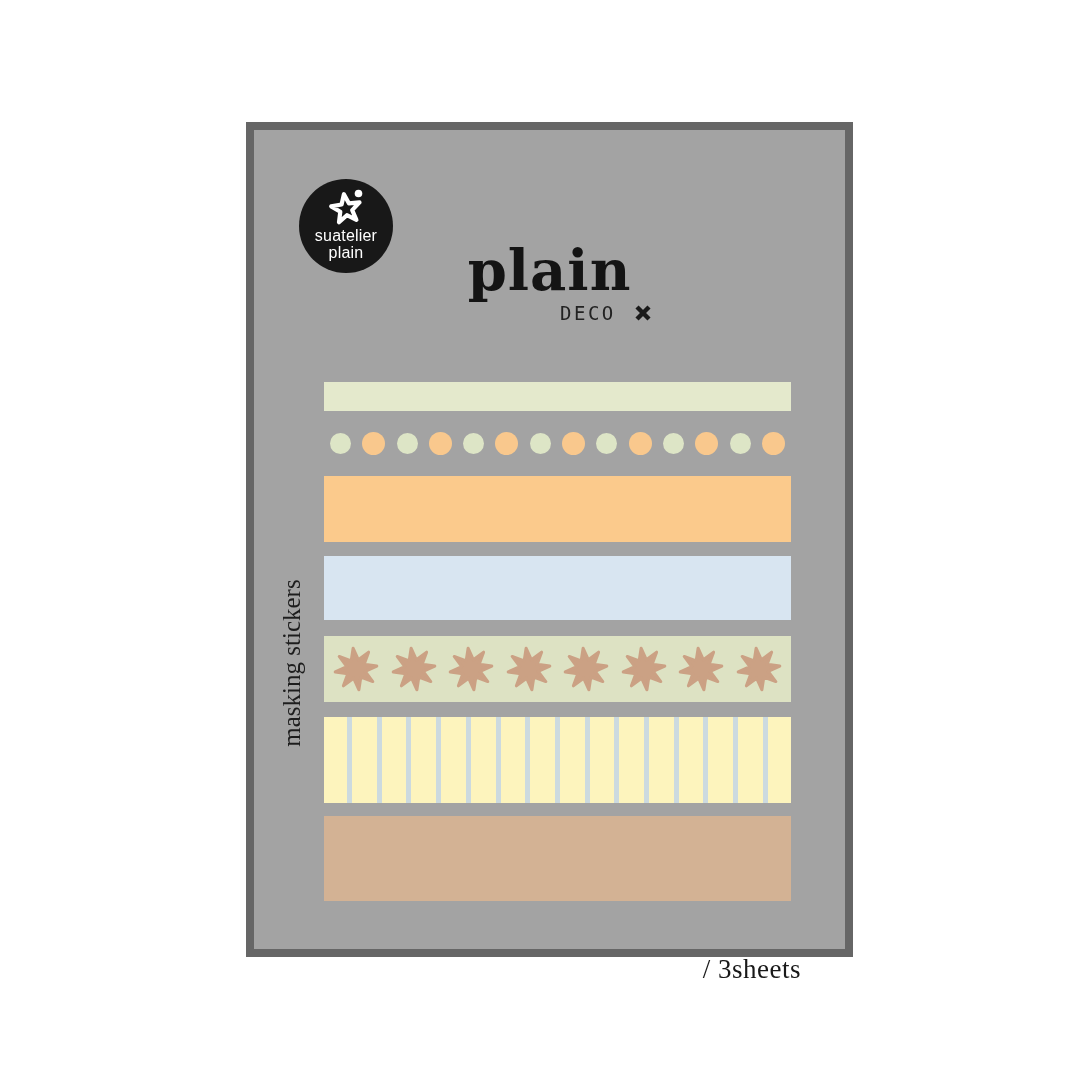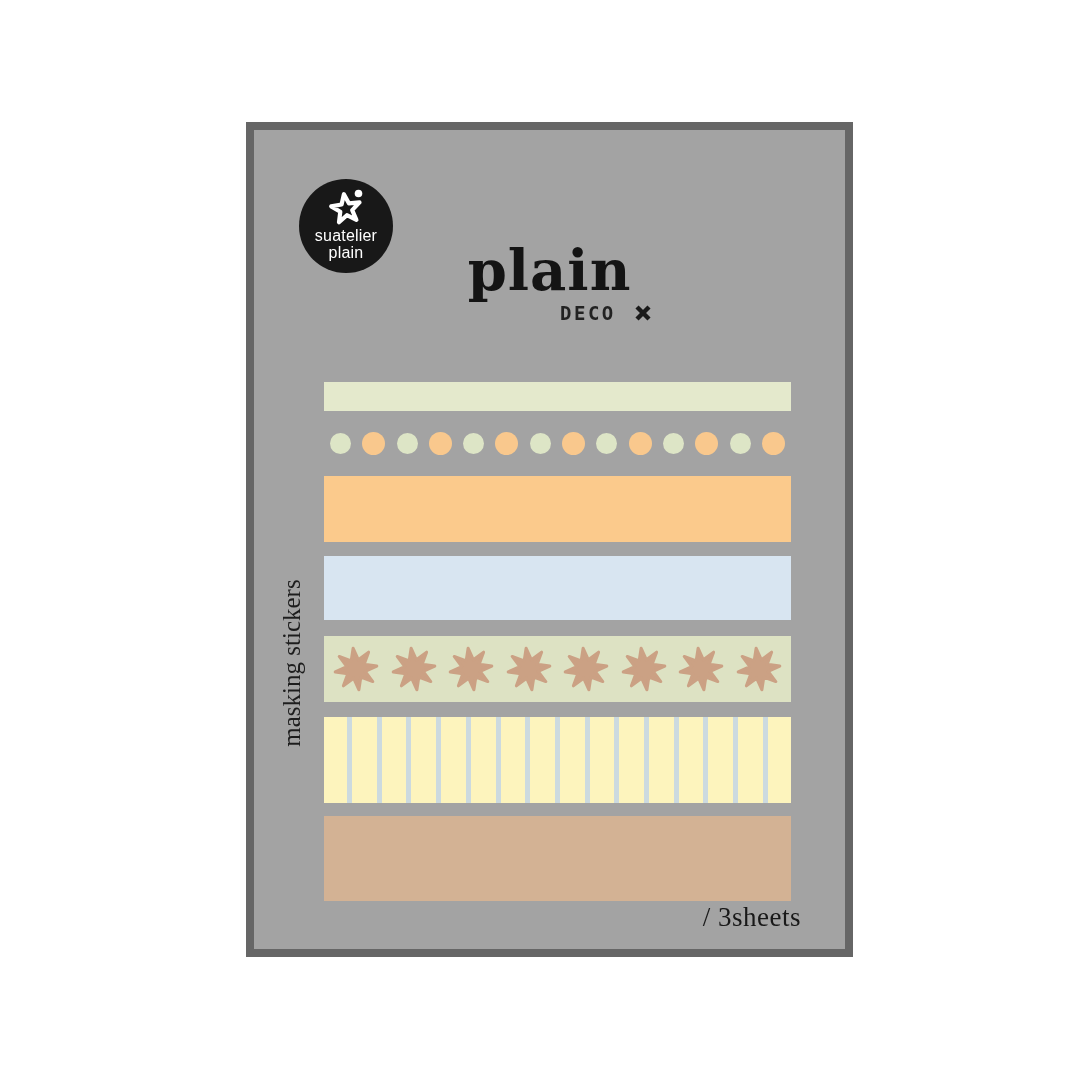--- a/index.html
+++ b/index.html
@@ -25,42 +25,42 @@
   .title{
     position:absolute;left:0;right:0;top:112px;text-align:center;
     font-family:"DejaVu Serif", serif;font-weight:bold;font-size:56px;
     letter-spacing:1px;color:#141414;line-height:1;
   }
   .subtitle{
     position:absolute;left:306px;top:172px;display:flex;align-items:center;
   }
   .deco{
     font-family:"DejaVu Sans Mono", monospace;font-size:19px;letter-spacing:2.5px;
-    color:#222;font-weight:bold;
+    color:#222;font-weight:normal;
   }
   .xmark{margin-left:18px;display:block;}
   
   .side-label{
     position:absolute;left:-63px;top:519px;width:202px;text-align:center;
     transform:rotate(-90deg);font-size:25px;color:#1d1d1d;white-space:nowrap;
   }
   
   .strips{position:absolute;left:70px;top:0;width:467px;height:100%;}
   .strip{position:absolute;left:0;width:467px;}
   .strip-dots{display:flex;align-items:center;justify-content:space-between;
     padding:0 6px;box-sizing:border-box;background:transparent;}
   .dot{border-radius:50%;flex:0 0 auto;display:block;}
   .strip-stars{display:flex;align-items:center;justify-content:space-between;
     padding:0 9px;box-sizing:border-box;}
   .strip-stars svg{display:block;}
   .strip-stripes{overflow:hidden;}
   .vline{position:absolute;top:0;bottom:0;display:block;}
   
   .footer{
-    position:absolute;right:44px;top:772px;font-size:27px;color:#191919;
+    position:absolute;right:44px;top:824px;font-size:27px;color:#191919;
     letter-spacing:.5px;
   }
 </style>
 </head>
 <body>
 
 <div class="card" style="border-color: rgb(102, 102, 102);">
 
   <div class="logo" style="background: rgb(24, 24, 24); color: rgb(255, 255, 255);">
     <svg width="40" height="40" viewBox="0 0 40 40">

